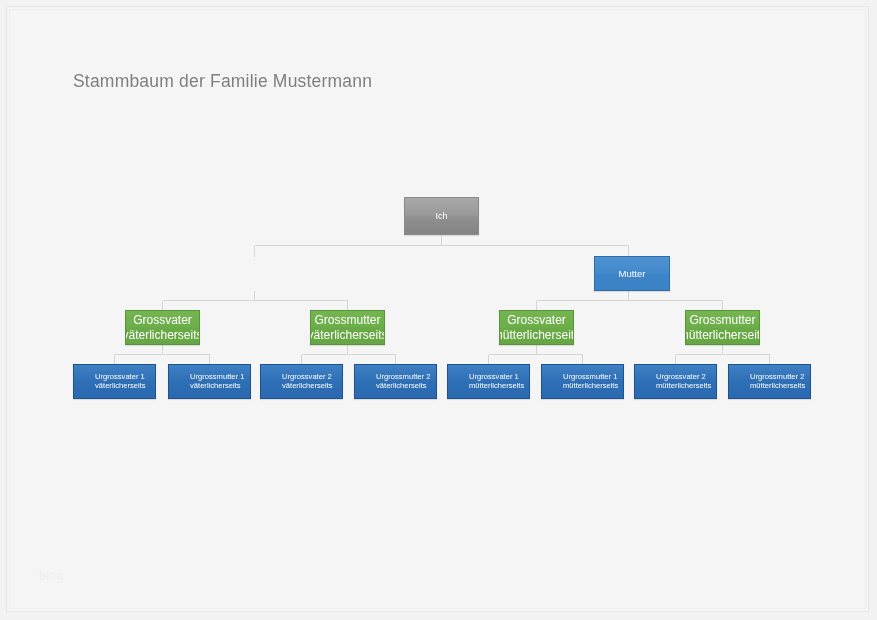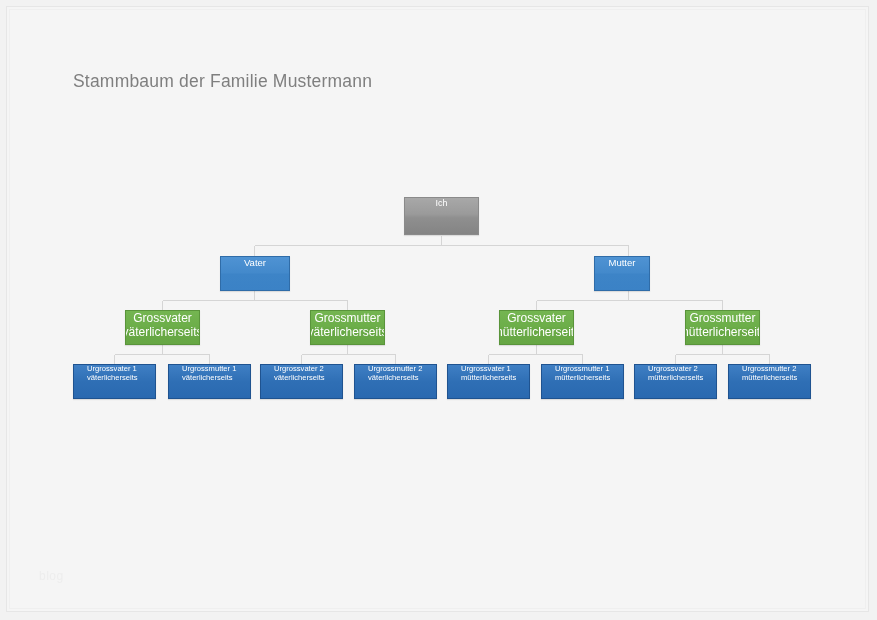--- a/index.html
+++ b/index.html
@@ -55,21 +55,21 @@
     width: 863px;
     height: 606px;
     pointer-events: none;
   }
 
   .node {
     position: absolute;
     box-sizing: border-box;
     color: #ffffff;
     display: flex;
-    align-items: flex-start;
+    align-items: center;
     justify-content: center;
     text-align: center;
     line-height: 1.18;
     overflow: hidden;
   }
   .node .lbl {
     display: block;
     padding: 0 3px;
     white-space: pre-line;
   }
@@ -94,21 +94,21 @@
   }
   .node.great {
     background: linear-gradient(to bottom, #3f7fc4 0%, #2f6fb5 50%, #2a69b0 100%);
     border: 1px solid #1f5390;
     font-size: 7.6px;
     justify-content: flex-start;
     text-align: left;
     box-shadow: 0 1px 1px rgba(0,0,0,0.10);
   }
   .node.great .lbl {
-    padding-left: 13px;
+    padding-left: 21px;
   }
 
   #watermark {
     position: absolute;
     left: 32px;
     top: 562px;
     font-size: 12px;
     color: #ededed;
     letter-spacing: 0.5px;
   }
@@ -159,24 +159,21 @@
         <path d="M 668.5 347.5 L 762.5 347.5"></path>
         <path d="M 668.5 347.5 L 668.5 357.5"></path>
         <path d="M 762.5 347.5 L 762.5 357.5"></path>
       </g>
     </svg>
 
     <div class="node root" style="left:397px; top:190px; width:75px; height:38px;">
       <span class="lbl">Ich</span>
     </div>
 
-    <div class="node parent" style="left:213px; top:249px; width:70px; height:35px;">
-      <span class="lbl">Vater</span>
-    </div>
-    <div class="node parent" style="left:587px; top:249px; width:56px; height:35px;">
+    <div class="node parent" style="left:587px; top:249px; width:76px; height:35px;">
       <span class="lbl">Mutter</span>
     </div>
 
     <div class="node grand" style="left:118px; top:303px; width:75px; height:35px;">
       <span class="lbl">Grossvater
 väterlicherseits</span>
     </div>
     <div class="node grand" style="left:303px; top:303px; width:75px; height:35px;">
       <span class="lbl">Grossmutter
 väterlicherseits</span>

